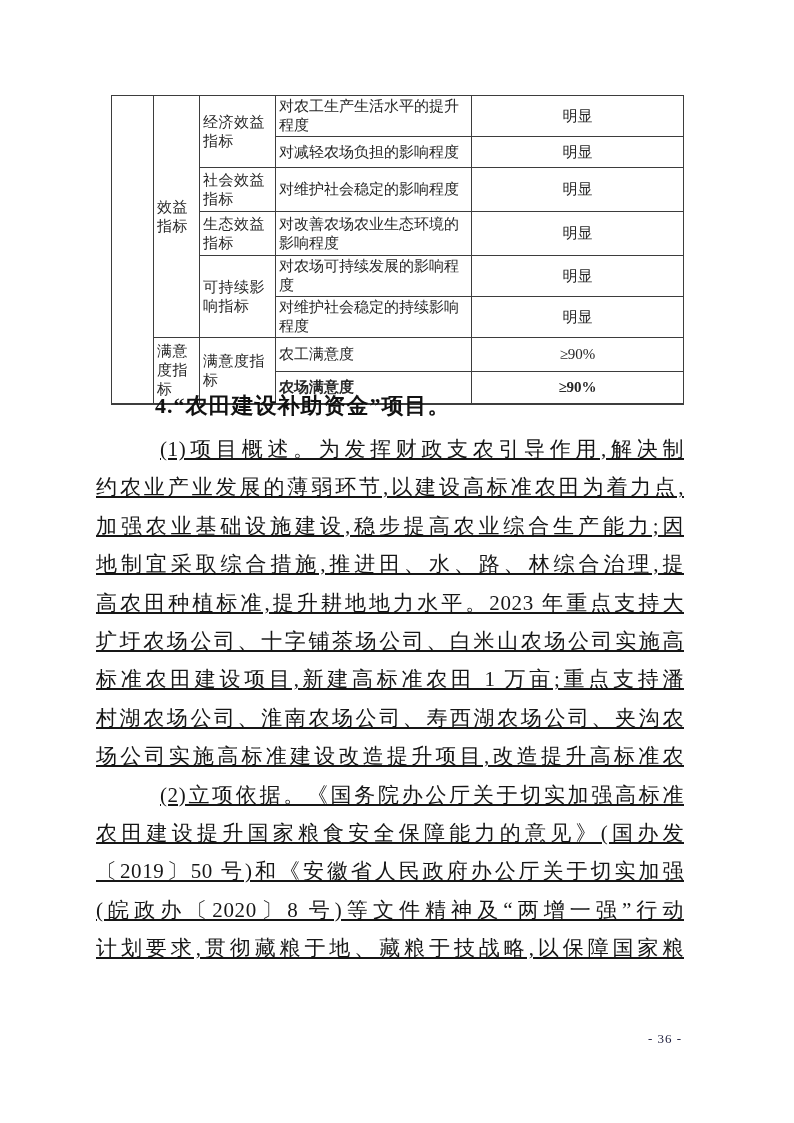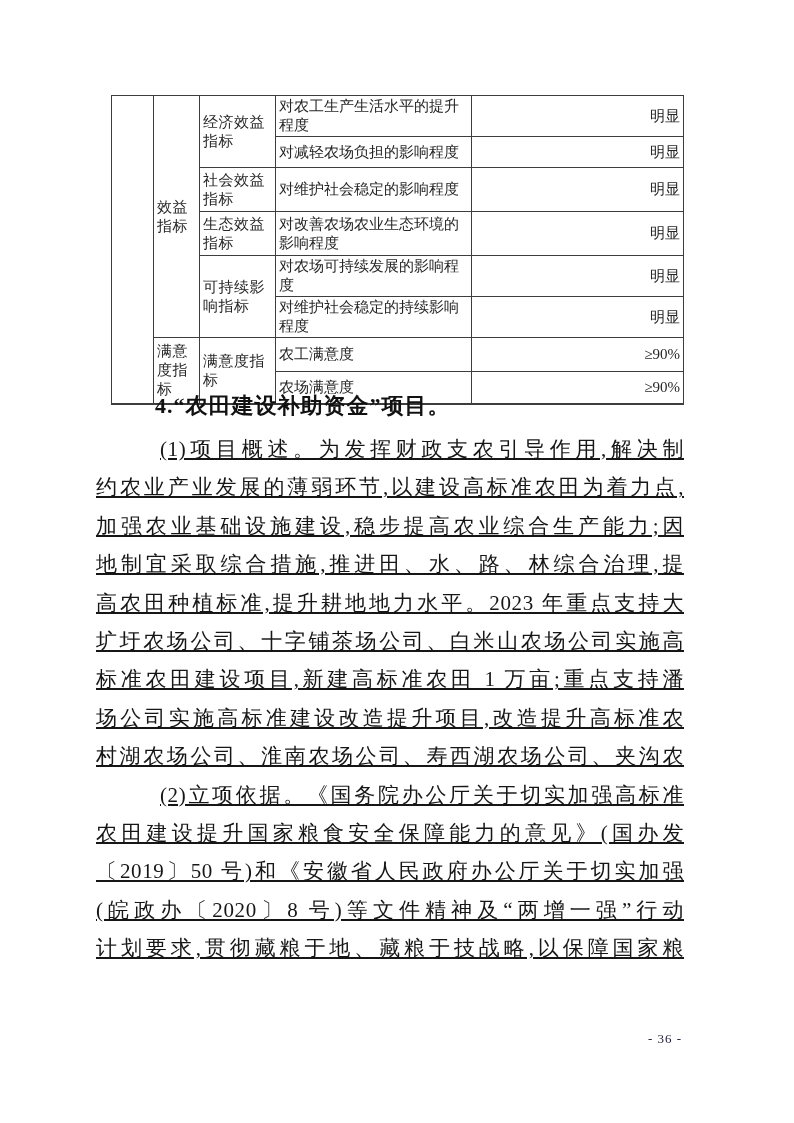--- a/index.html
+++ b/index.html
@@ -26,24 +26,24 @@
     font-size:15px;
     line-height:19px;
     vertical-align:middle;
     color:#262626;
     padding:1px 3px;
     overflow:hidden;
   }
   td.c1{text-align:center;}
   td.c2,td.c3{text-align:left;letter-spacing:0.5px;}
   td.c4{text-align:left;padding-left:7px;padding-right:4px;}
-  td.c5{text-align:right;}
+  td.c5{text-align:center;}
   tr.r1 td{height:36px;} tr.r2 td{height:28px;} tr.r3 td{height:41px;}
   tr.r4 td{height:41px;} tr.r5 td{height:34px;} tr.r6 td{height:33px;}
-  tr.r7 td{height:31px;} tr.r8 td{height:29px;}
+  tr.r7 td{height:31px;} tr.r8 td{height:29px;font-weight:bold;}
   
   .heading{
     position:absolute;left:96px;top:391px;width:588px;
     padding-left:59px;box-sizing:border-box;
     font-size:22px;font-weight:700;line-height:30px;
     letter-spacing:1px;color:#111;
   }
   
   .bodytext{position:absolute;left:96px;top:430px;width:588px;}
   .line{
@@ -124,22 +124,22 @@
   <div class="heading">4.“农田建设补助资金”项目。</div>
 
   <div class="bodytext">
     <div class="line pfirst">(1)项目概述。为发挥财政支农引导作用,解决制</div>
     <div class="line">约农业产业发展的薄弱环节,以建设高标准农田为着力点,</div>
     <div class="line">加强农业基础设施建设,稳步提高农业综合生产能力;因</div>
     <div class="line">地制宜采取综合措施,推进田、水、路、林综合治理,提</div>
     <div class="line">高农田种植标准,提升耕地地力水平。2023 年重点支持大</div>
     <div class="line">圹圩农场公司、十字铺茶场公司、白米山农场公司实施高</div>
     <div class="line">标准农田建设项目,新建高标准农田 1 万亩;重点支持潘</div>
+    <div class="line">村湖农场公司、淮南农场公司、寿西湖农场公司、夹沟农</div>
     <div class="line">场公司实施高标准建设改造提升项目,改造提升高标准农</div>
-    <div class="line">村湖农场公司、淮南农场公司、寿西湖农场公司、夹沟农</div>
     <div class="line pfirst">(2)立项依据。《国务院办公厅关于切实加强高标准</div>
     <div class="line">农田建设提升国家粮食安全保障能力的意见》(国办发</div>
     <div class="line">〔2019〕50 号)和《安徽省人民政府办公厅关于切实加强</div>
     <div class="line">(皖政办〔2020〕8 号)等文件精神及“两增一强”行动</div>
     <div class="line">计划要求,贯彻藏粮于地、藏粮于技战略,以保障国家粮</div>
   </div>
 
   <div class="pagenum">- 36 -</div>
 
 </div>

